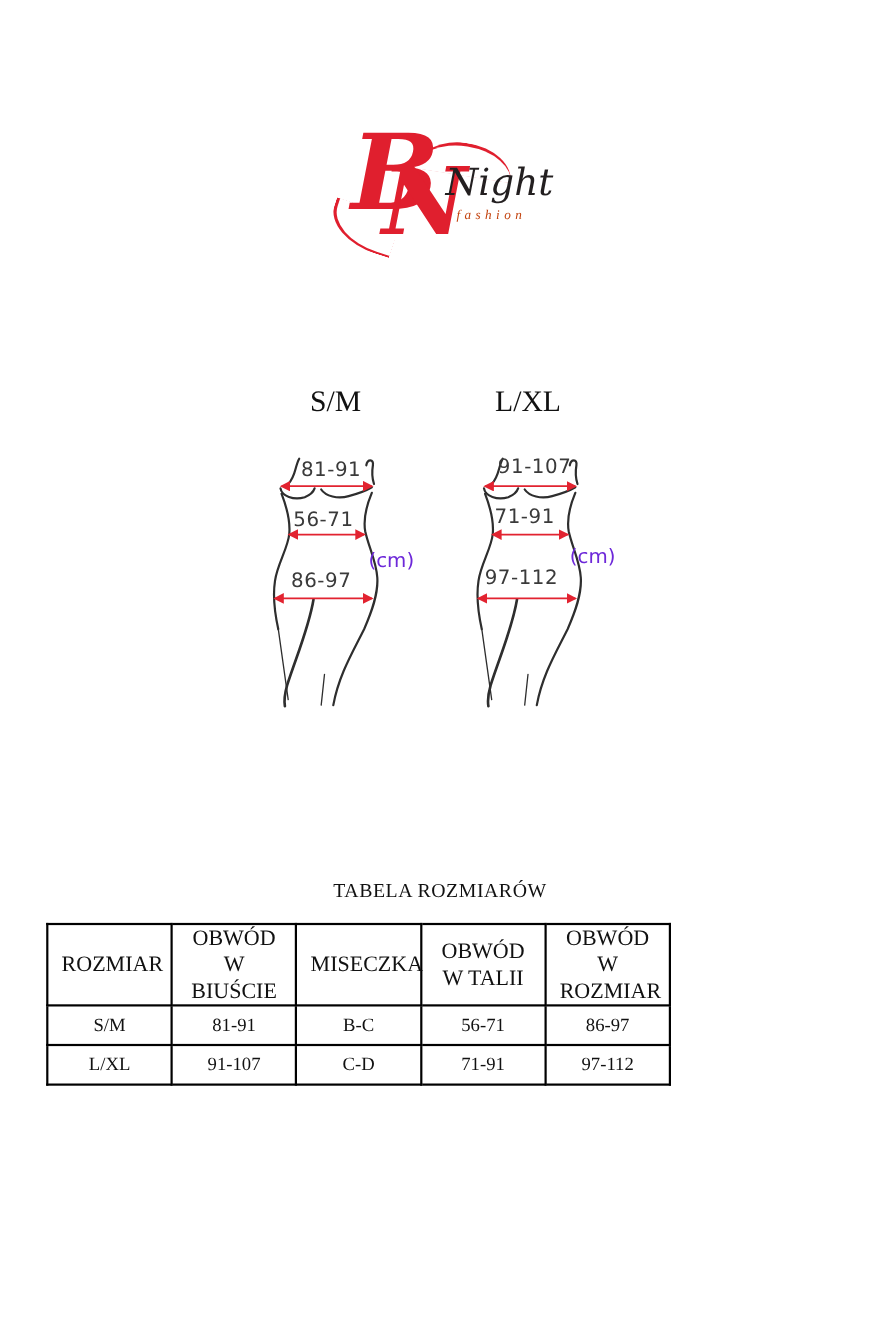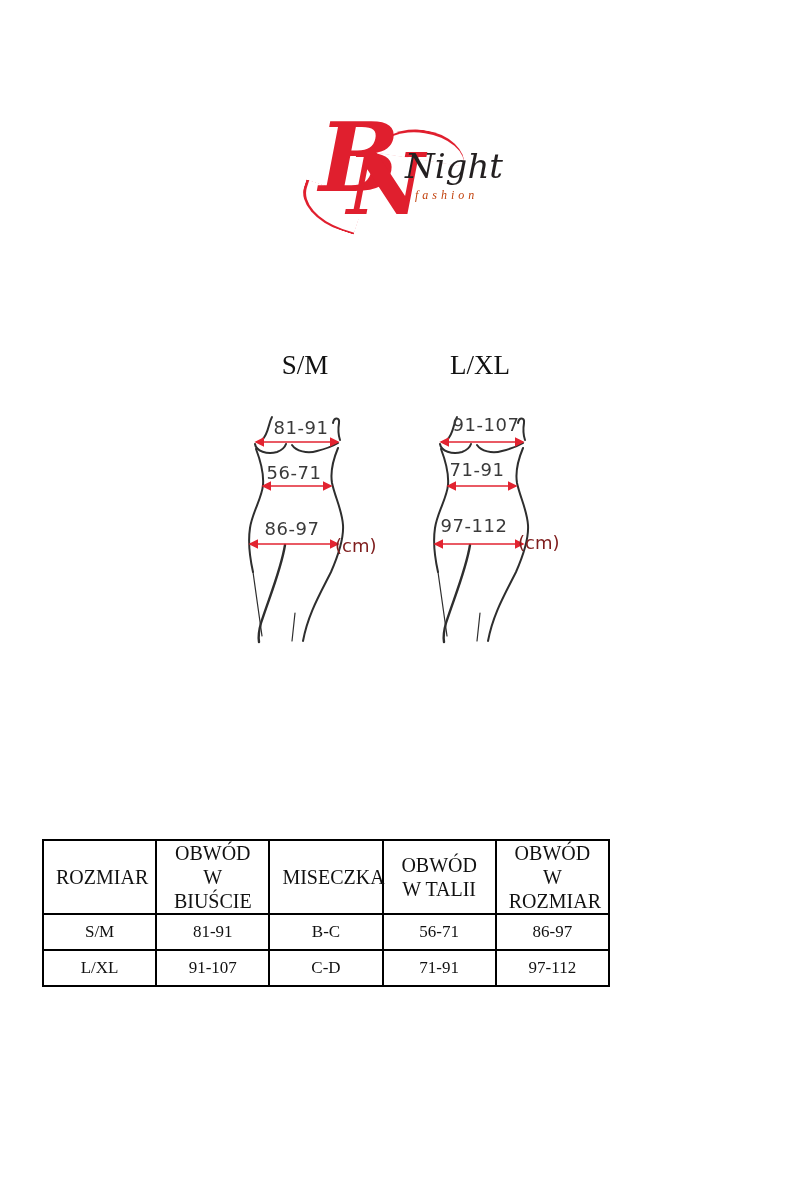--- a/index.html
+++ b/index.html
@@ -50,21 +50,21 @@
   }
   .fig-sm  .fig-title { left:15px; }
   .fig-lxl .fig-title { left:10px; }
   .fig-svg { position:absolute; top:62px; }
   .fig-sm  .fig-svg { left:7px; }
   .fig-lxl .fig-svg { left:12px; }
   .meas {
     position:absolute; font:18px "DejaVu Sans", sans-serif; color:#3a3a3a;
     text-align:center; width:80px; line-height:1.1; letter-spacing:0.5px;
   }
-  .unit { position:absolute; font:18px "DejaVu Sans", sans-serif; color:#7f1d1d; line-height:1.1;margin-top:36px; }
+  .unit { position:absolute; font:18px "DejaVu Sans", sans-serif; color:#6d28d9; line-height:1.1; }
   .fig-sm  .m-bust  { left:21px; top:66px; }
   .fig-sm  .m-waist { left:14px; top:111px; }
   .fig-sm  .m-hips  { left:12px; top:167px; }
   .fig-sm  .unit    { left:95px; top:148px; }
   .fig-lxl .m-bust  { left:26px; top:63px; }
   .fig-lxl .m-waist { left:17px; top:108px; }
   .fig-lxl .m-hips  { left:14px; top:164px; }
   .fig-lxl .unit    { left:98px; top:145px; }
 
   
@@ -154,20 +154,21 @@
         <line x1="16" y1="72" x2="84" y2="72" marker-start="url(#ah-lxl)" marker-end="url(#ah-lxl)"></line>
         <line x1="3" y1="130" x2="91" y2="130" marker-start="url(#ah-lxl)" marker-end="url(#ah-lxl)"></line>
       </g>
     </svg>
     <span class="meas m-bust">91-107</span>
     <span class="meas m-waist">71-91</span>
     <span class="meas m-hips">97-112</span>
     <span class="unit">(cm)</span>
   </div>
 
+  <div class="table-title">TABELA ROZMIARÓW</div>
 
   <table class="size-table">
     <thead>
       <tr>
         <th>ROZMIAR</th>
         <th>OBWÓD W BIUŚCIE</th>
         <th>MISECZKA</th>
         <th>OBWÓD W TALII</th>
         <th>OBWÓD W ROZMIAR</th>
       </tr>

